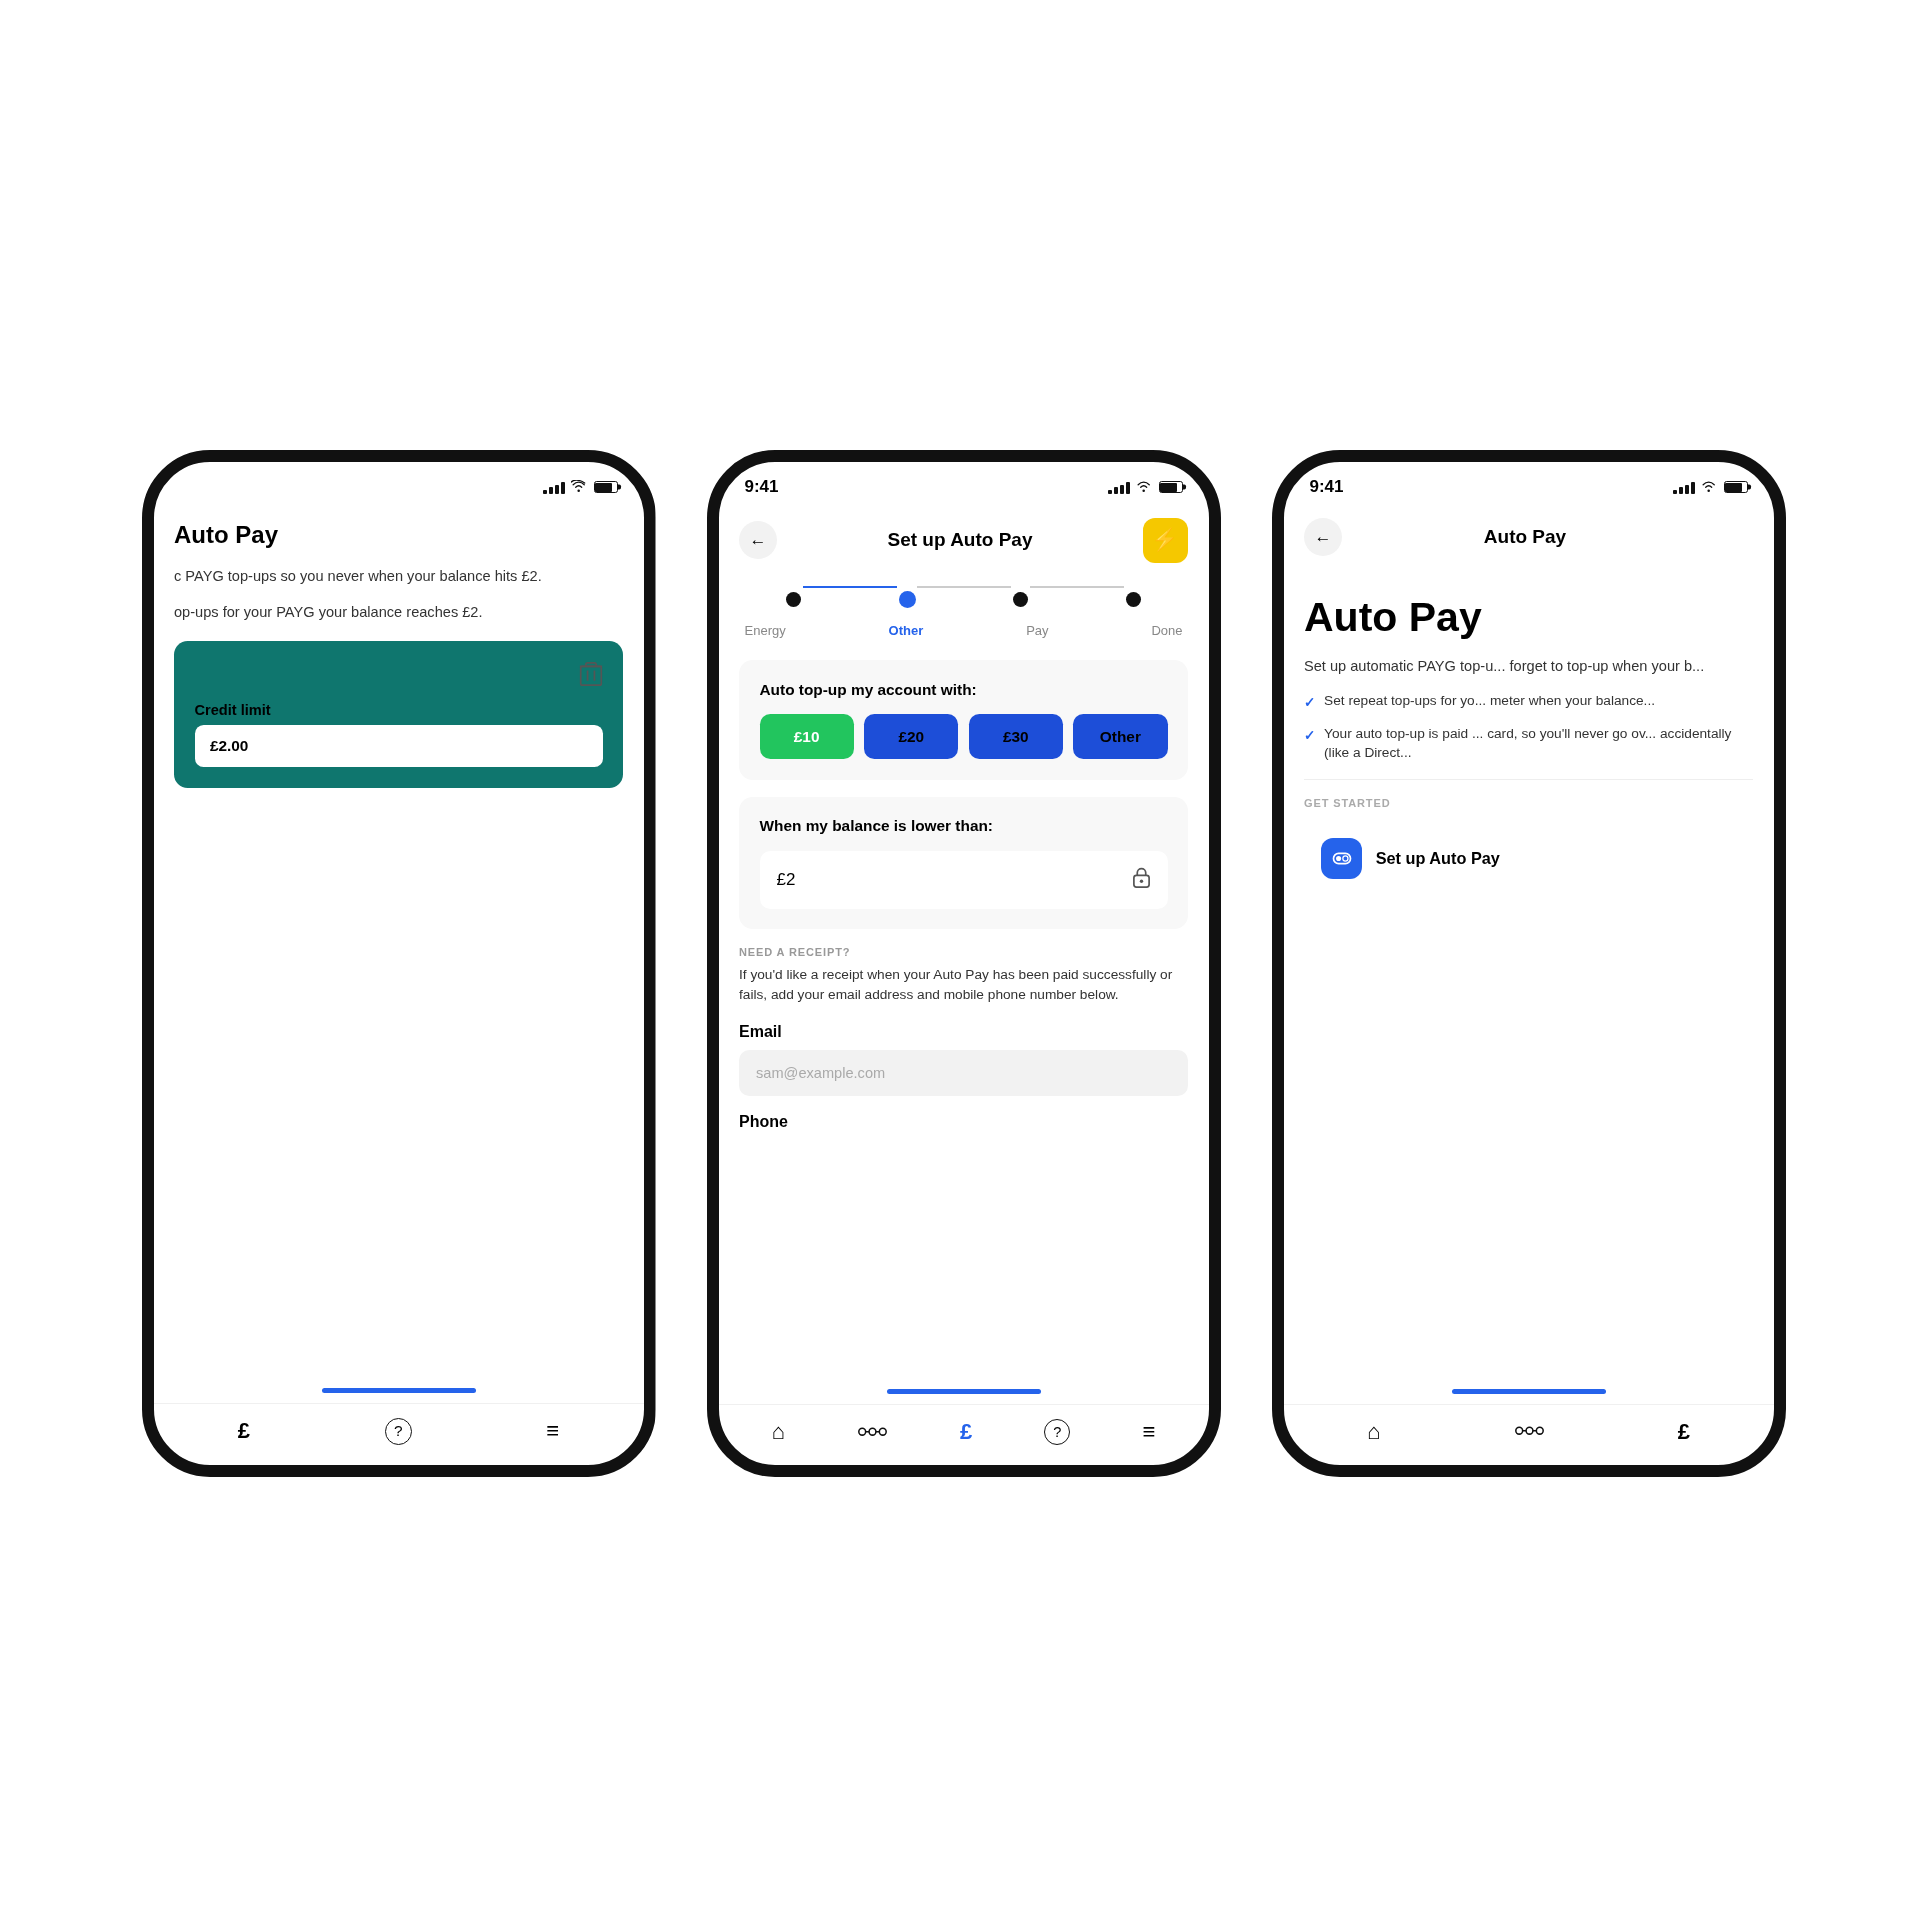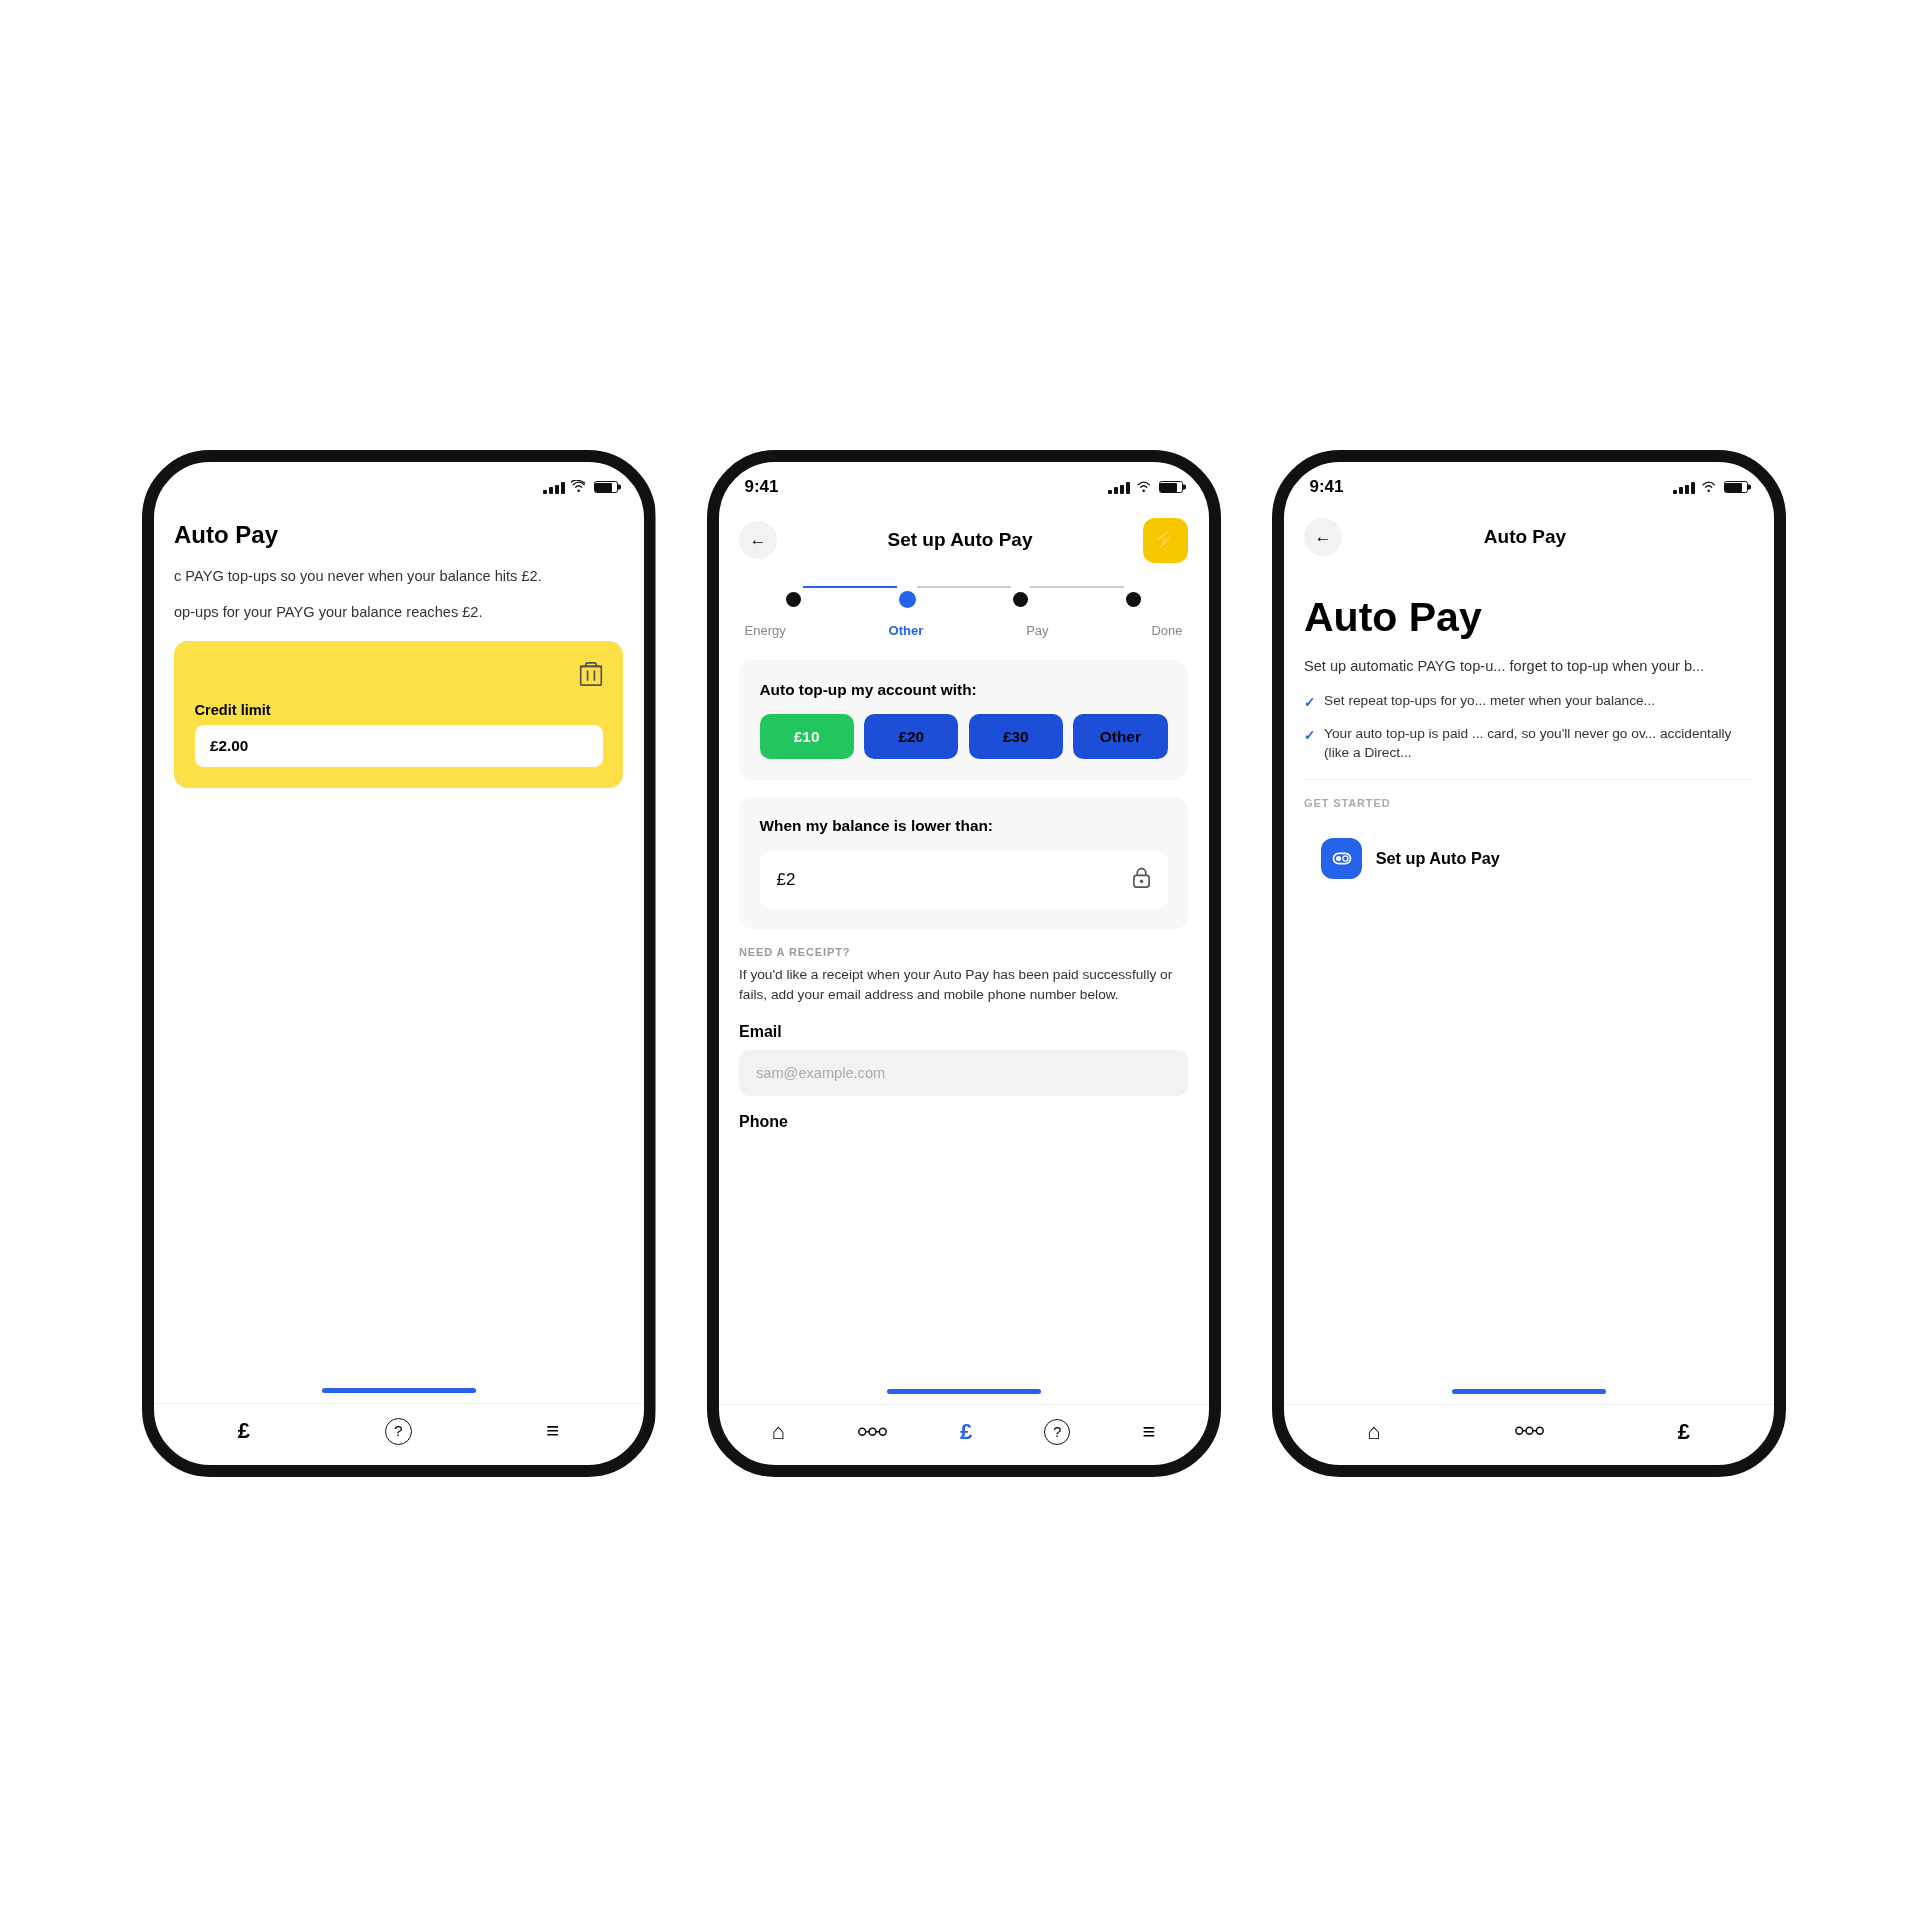--- a/index.html
+++ b/index.html
@@ -374,21 +374,21 @@
       border-radius: 12px;
       display: flex;
       align-items: center;
       justify-content: center;
       color: #fff;
       font-size: 19px;
     }
 
     
     .credit-section {
-      background: #fde047;
+      background: #0f766e;
       border-radius: 13.7px;
       padding: 20.5px;
       margin-top: 17px;
     }
 
     .delete-icon-wrap {
       display: flex;
       justify-content: flex-end;
       margin-bottom: 10.3px;
     }

